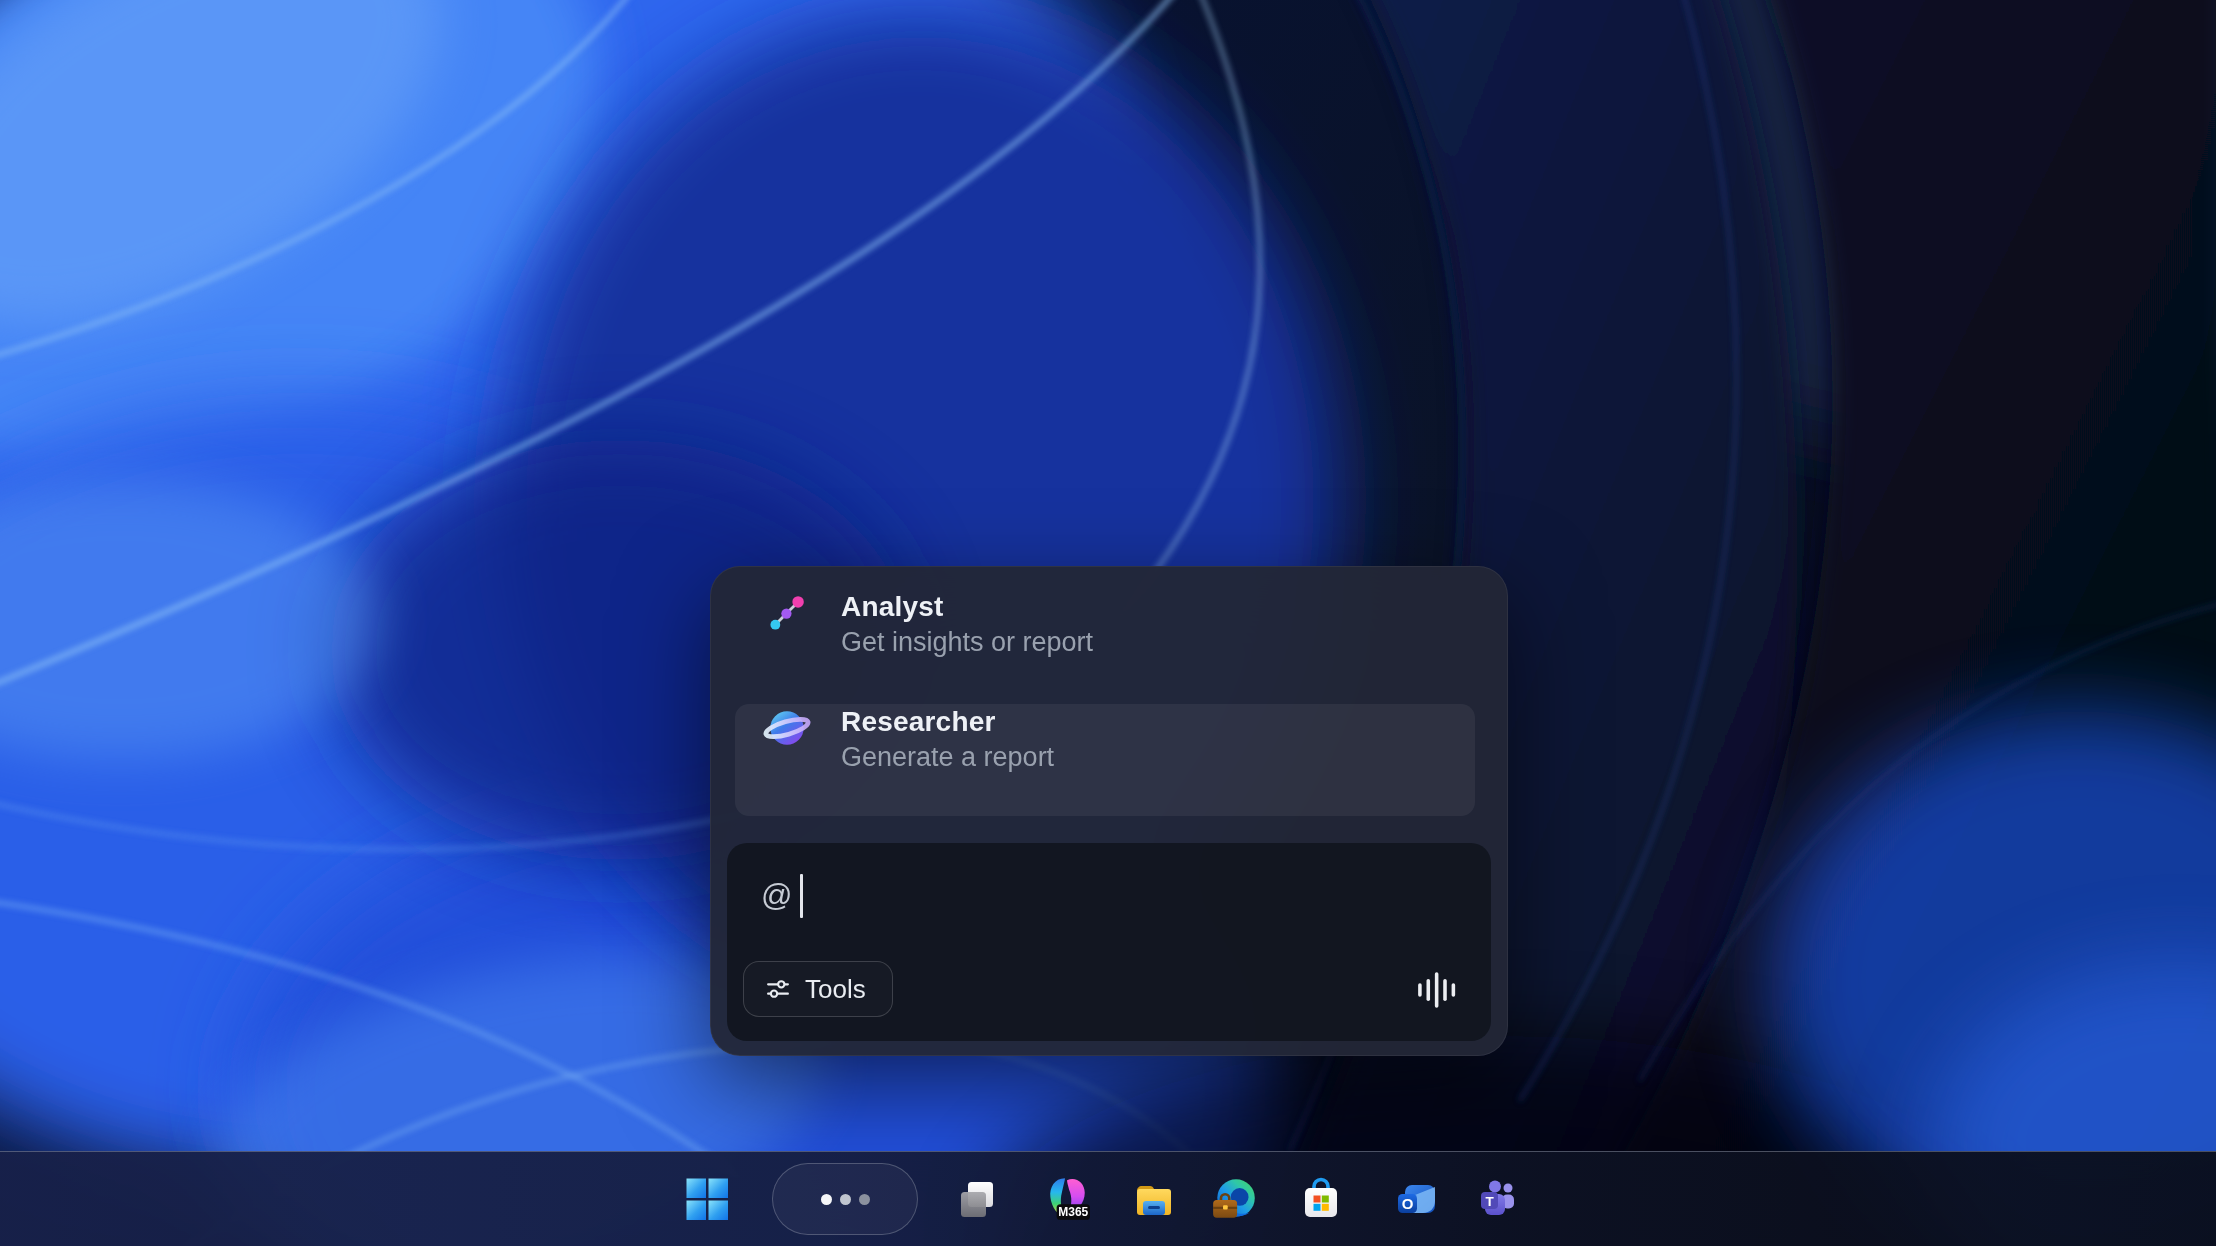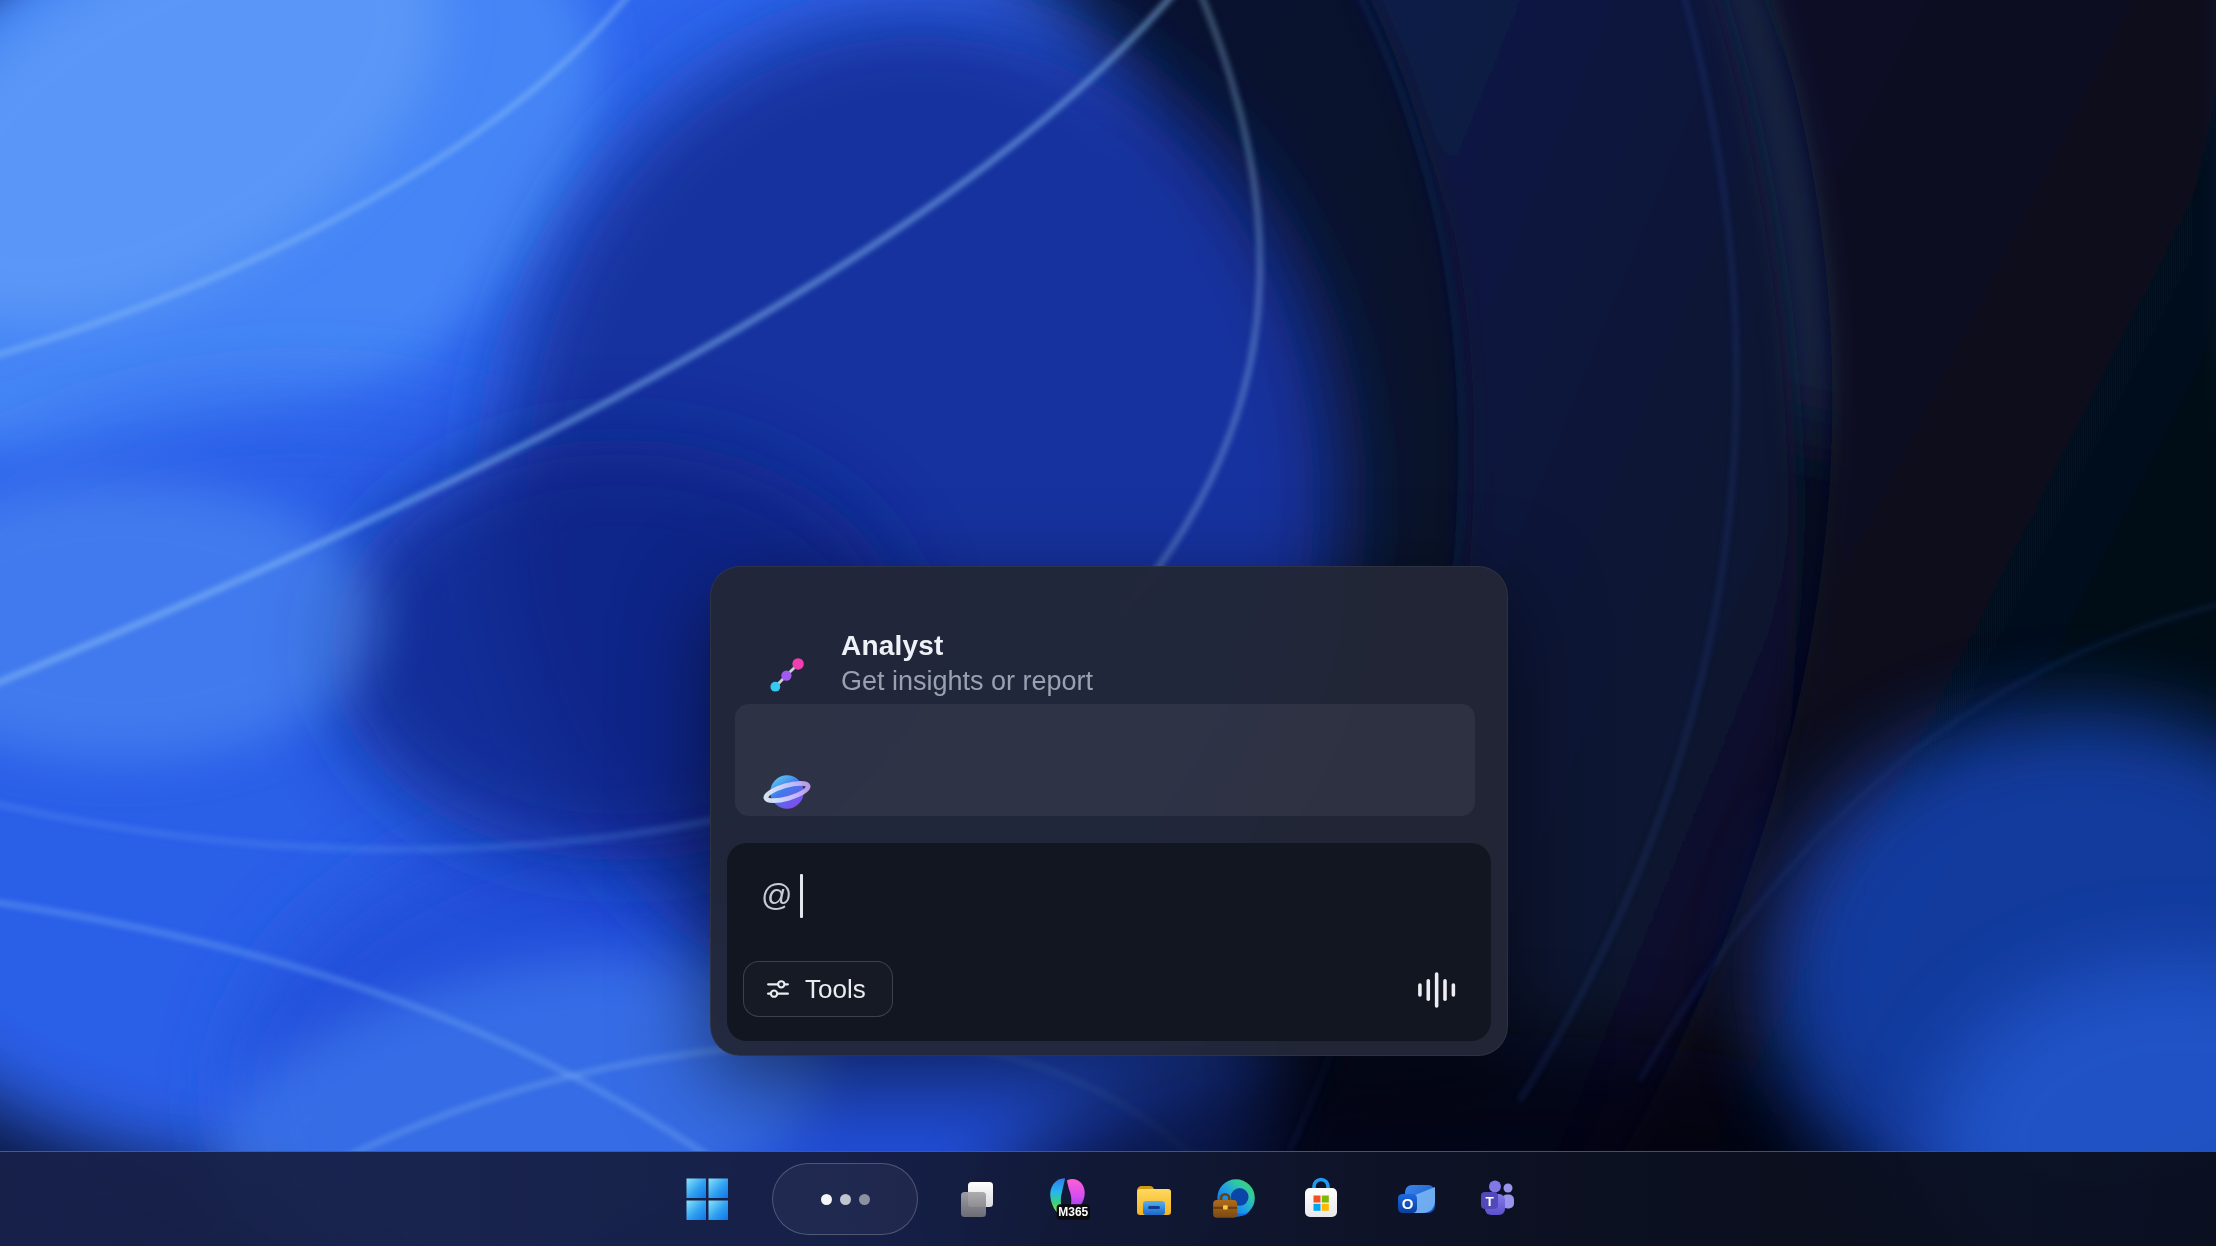--- a/index.html
+++ b/index.html
@@ -14,21 +14,21 @@
   .copilot-panel{
     position:absolute;left:710px;top:566px;width:796px;height:488px;
     border-radius:30px;
     background:rgba(34,39,54,0.96);
     border:1px solid rgba(255,255,255,0.06);
     box-shadow:0 30px 90px rgba(0,0,0,0.55);
     backdrop-filter:blur(40px) saturate(1.2);
   }
   .agent-row{
     position:absolute;left:24px;right:32px;height:110px;
-    display:flex;align-items:flex-end;gap:30px;padding-left:28px;
+    display:flex;align-items:flex-start;gap:30px;padding-left:28px;
     border-radius:14px;cursor:pointer;box-sizing:border-box;
   }
   .agent-row.row-analyst{top:22px;}
   .agent-row.row-researcher{top:137px;height:112px;background:rgba(255,255,255,0.06);}
   .agent-icon{width:48px;height:48px;flex:0 0 48px;display:flex;align-items:center;justify-content:center;}
   .agent-texts{display:flex;flex-direction:column;}
   .agent-title{font-size:28px;font-weight:700;color:#eef1f6;line-height:36px;letter-spacing:.2px;}
   .agent-subtitle{font-size:27px;font-weight:400;color:#99a1ae;line-height:35px;}
 
   .prompt-input{
@@ -177,20 +177,24 @@
             </linearGradient>
             <linearGradient id="ringG" x1="0" y1="0" x2="1" y2="0">
               <stop offset="0" stop-color="#e6f7ff"></stop>
                 <stop offset="1" stop-color="#c5a7fa"></stop>
             </linearGradient>
           </defs>
           <circle cx="23" cy="23" r="16" fill="url(#resG)"></circle>
           <ellipse cx="23" cy="23" rx="21" ry="6.2" fill="none" stroke="url(#ringG)" stroke-width="4.5" opacity="0.9" transform="rotate(-16 23 23)"></ellipse>
         </svg>
       </span>
+      <span class="agent-texts">
+        <span class="agent-title">Researcher</span>
+        <span class="agent-subtitle">Generate a report</span>
+      </span>
     </div>
 
     <div class="prompt-input" role="textbox">
       <div class="typed-line">
         <span class="typed-text">@</span>
         <span class="caret"></span>
       </div>
 
       <div class="tools-button">
         <span style="display:flex;">

